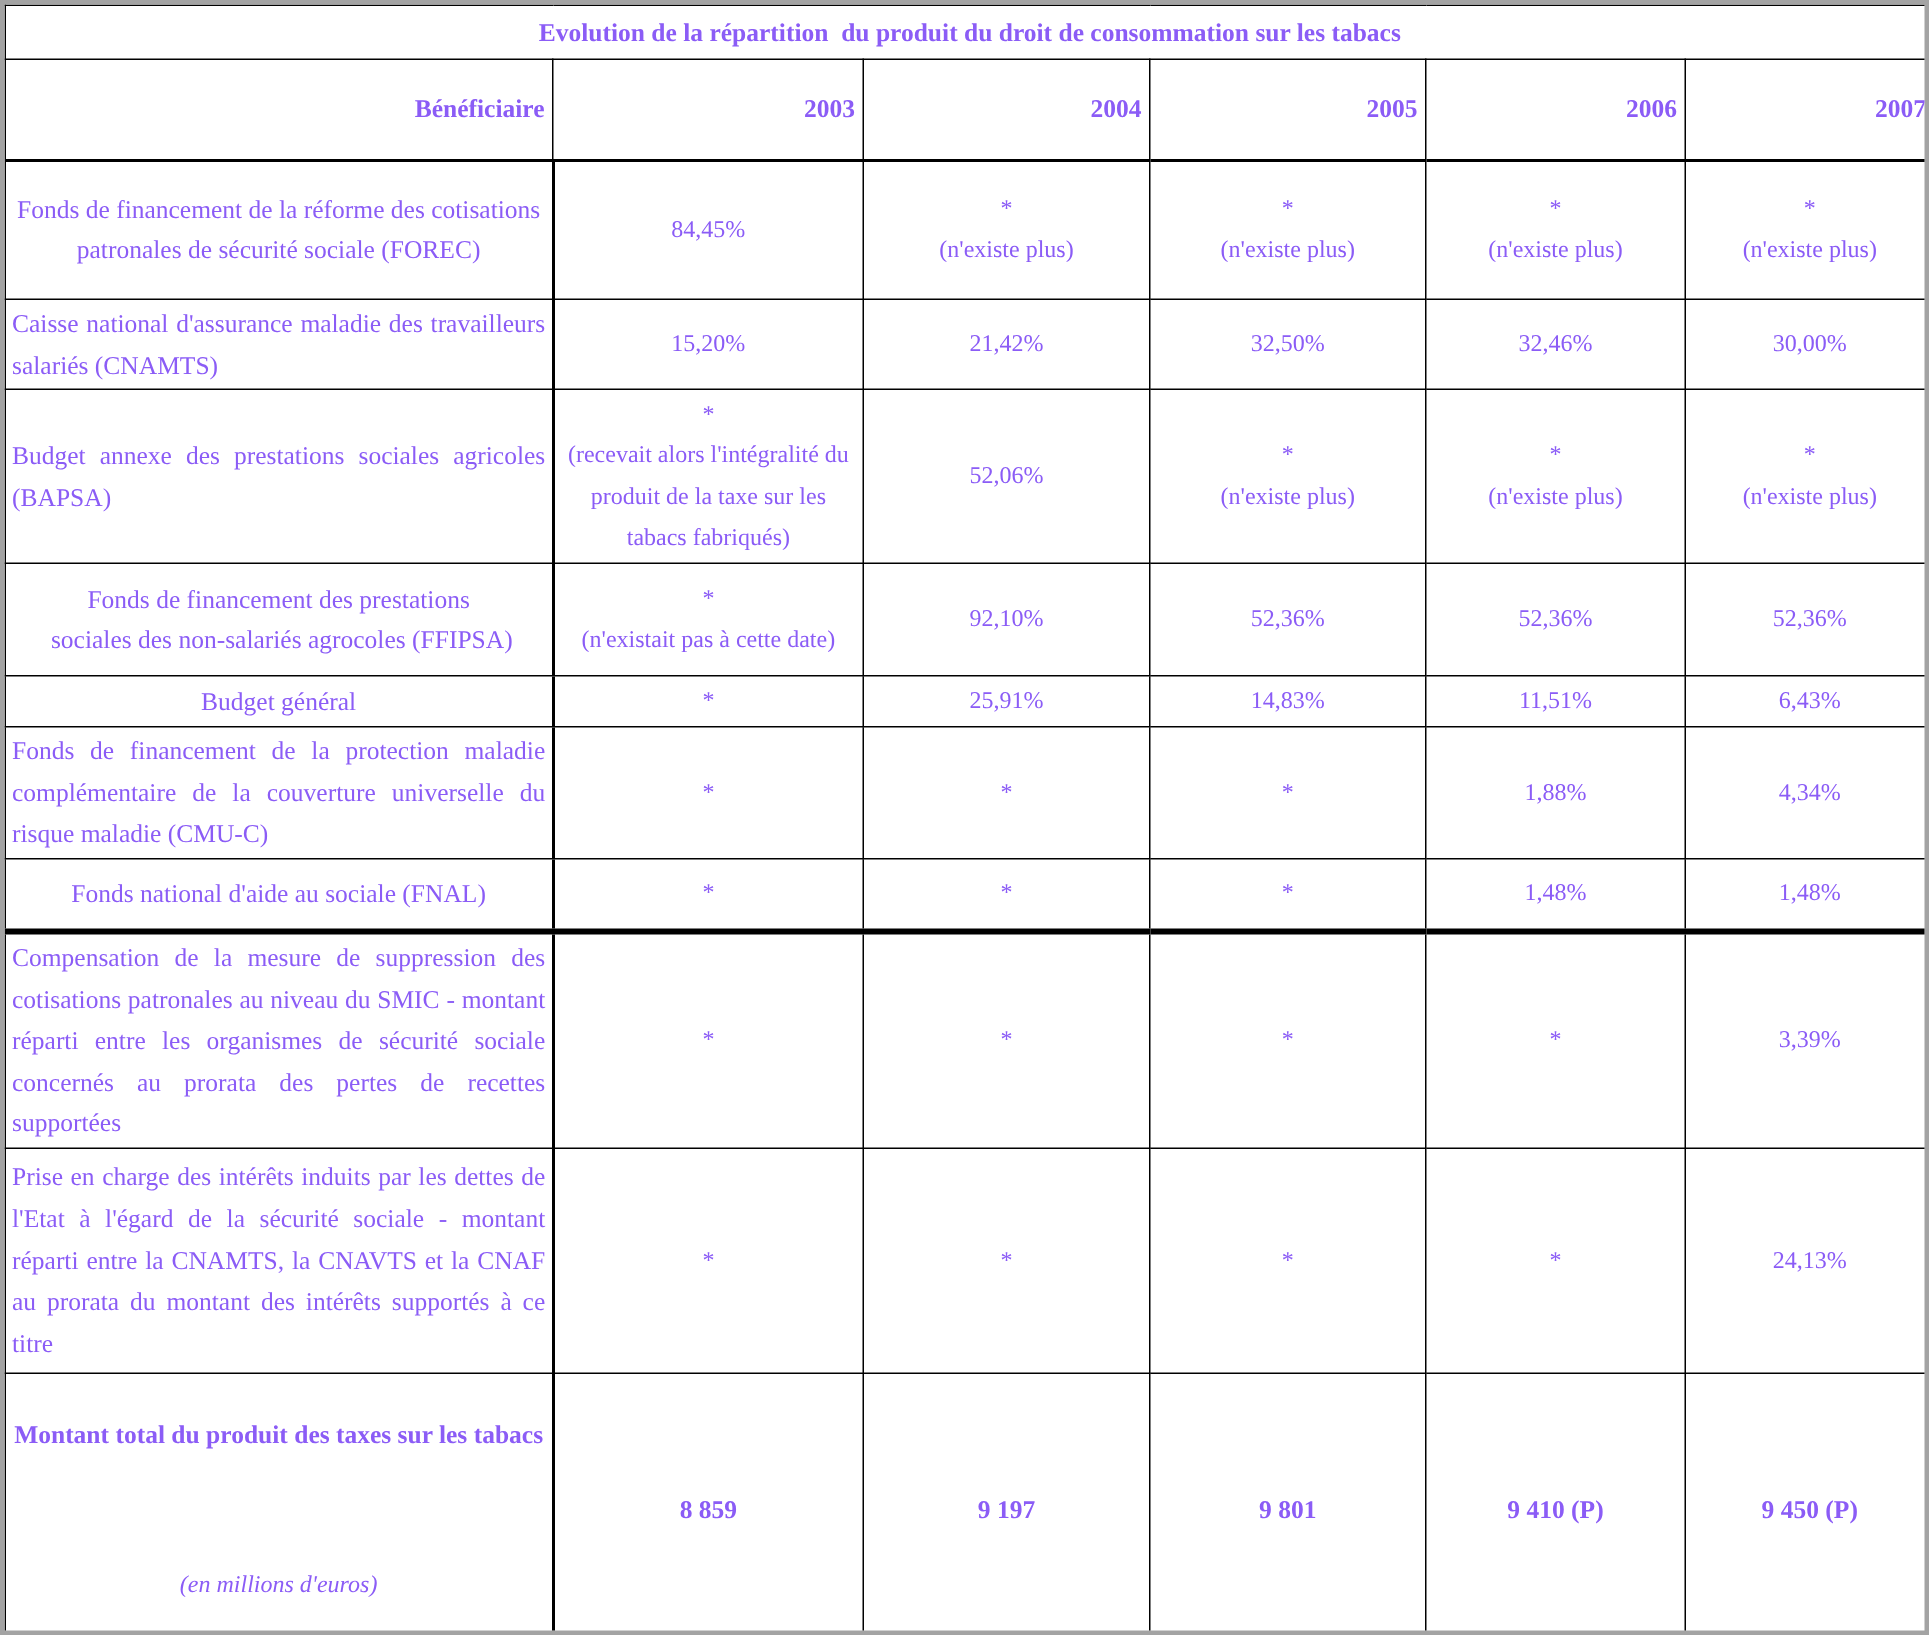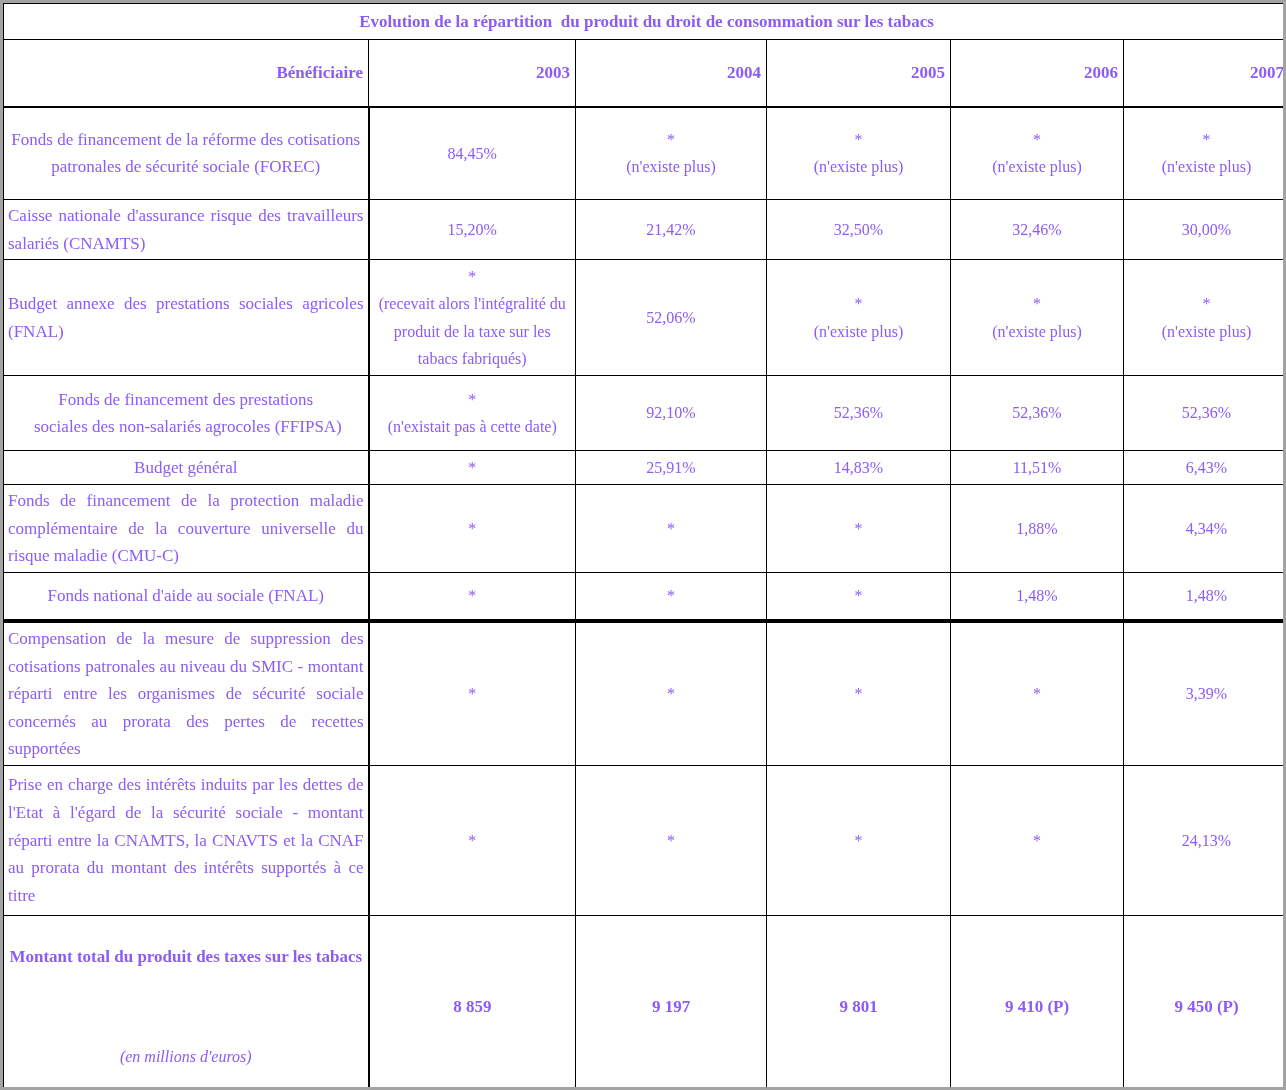--- a/index.html
+++ b/index.html
@@ -91,30 +91,30 @@
 (n'existe plus)</td>
         <td class="val">*
 (n'existe plus)</td>
         <td class="val">*
 (n'existe plus)</td>
         <td class="val">*
 (n'existe plus)</td>
       </tr>
 
       <tr style="height:56px">
-        <td class="label just">Caisse nationale d'assurance risque des travailleurs salariés (CNAMTS)</td>
+        <td class="label just">Caisse national d'assurance maladie des travailleurs salariés (CNAMTS)</td>
         <td class="val">15,20%</td>
         <td class="val">21,42%</td>
         <td class="val">32,50%</td>
         <td class="val">32,46%</td>
         <td class="val">30,00%</td>
       </tr>
 
       <tr style="height:116px">
-        <td class="label just">Budget annexe des prestations sociales agricoles (FNAL)</td>
+        <td class="label just">Budget annexe des prestations sociales agricoles (BAPSA)</td>
         <td class="val">*
 (recevait alors l'intégralité du produit de la taxe sur les tabacs fabriqués)</td>
         <td class="val">52,06%</td>
         <td class="val">*
 (n'existe plus)</td>
         <td class="val">*
 (n'existe plus)</td>
         <td class="val">*
 (n'existe plus)</td>
       </tr>

